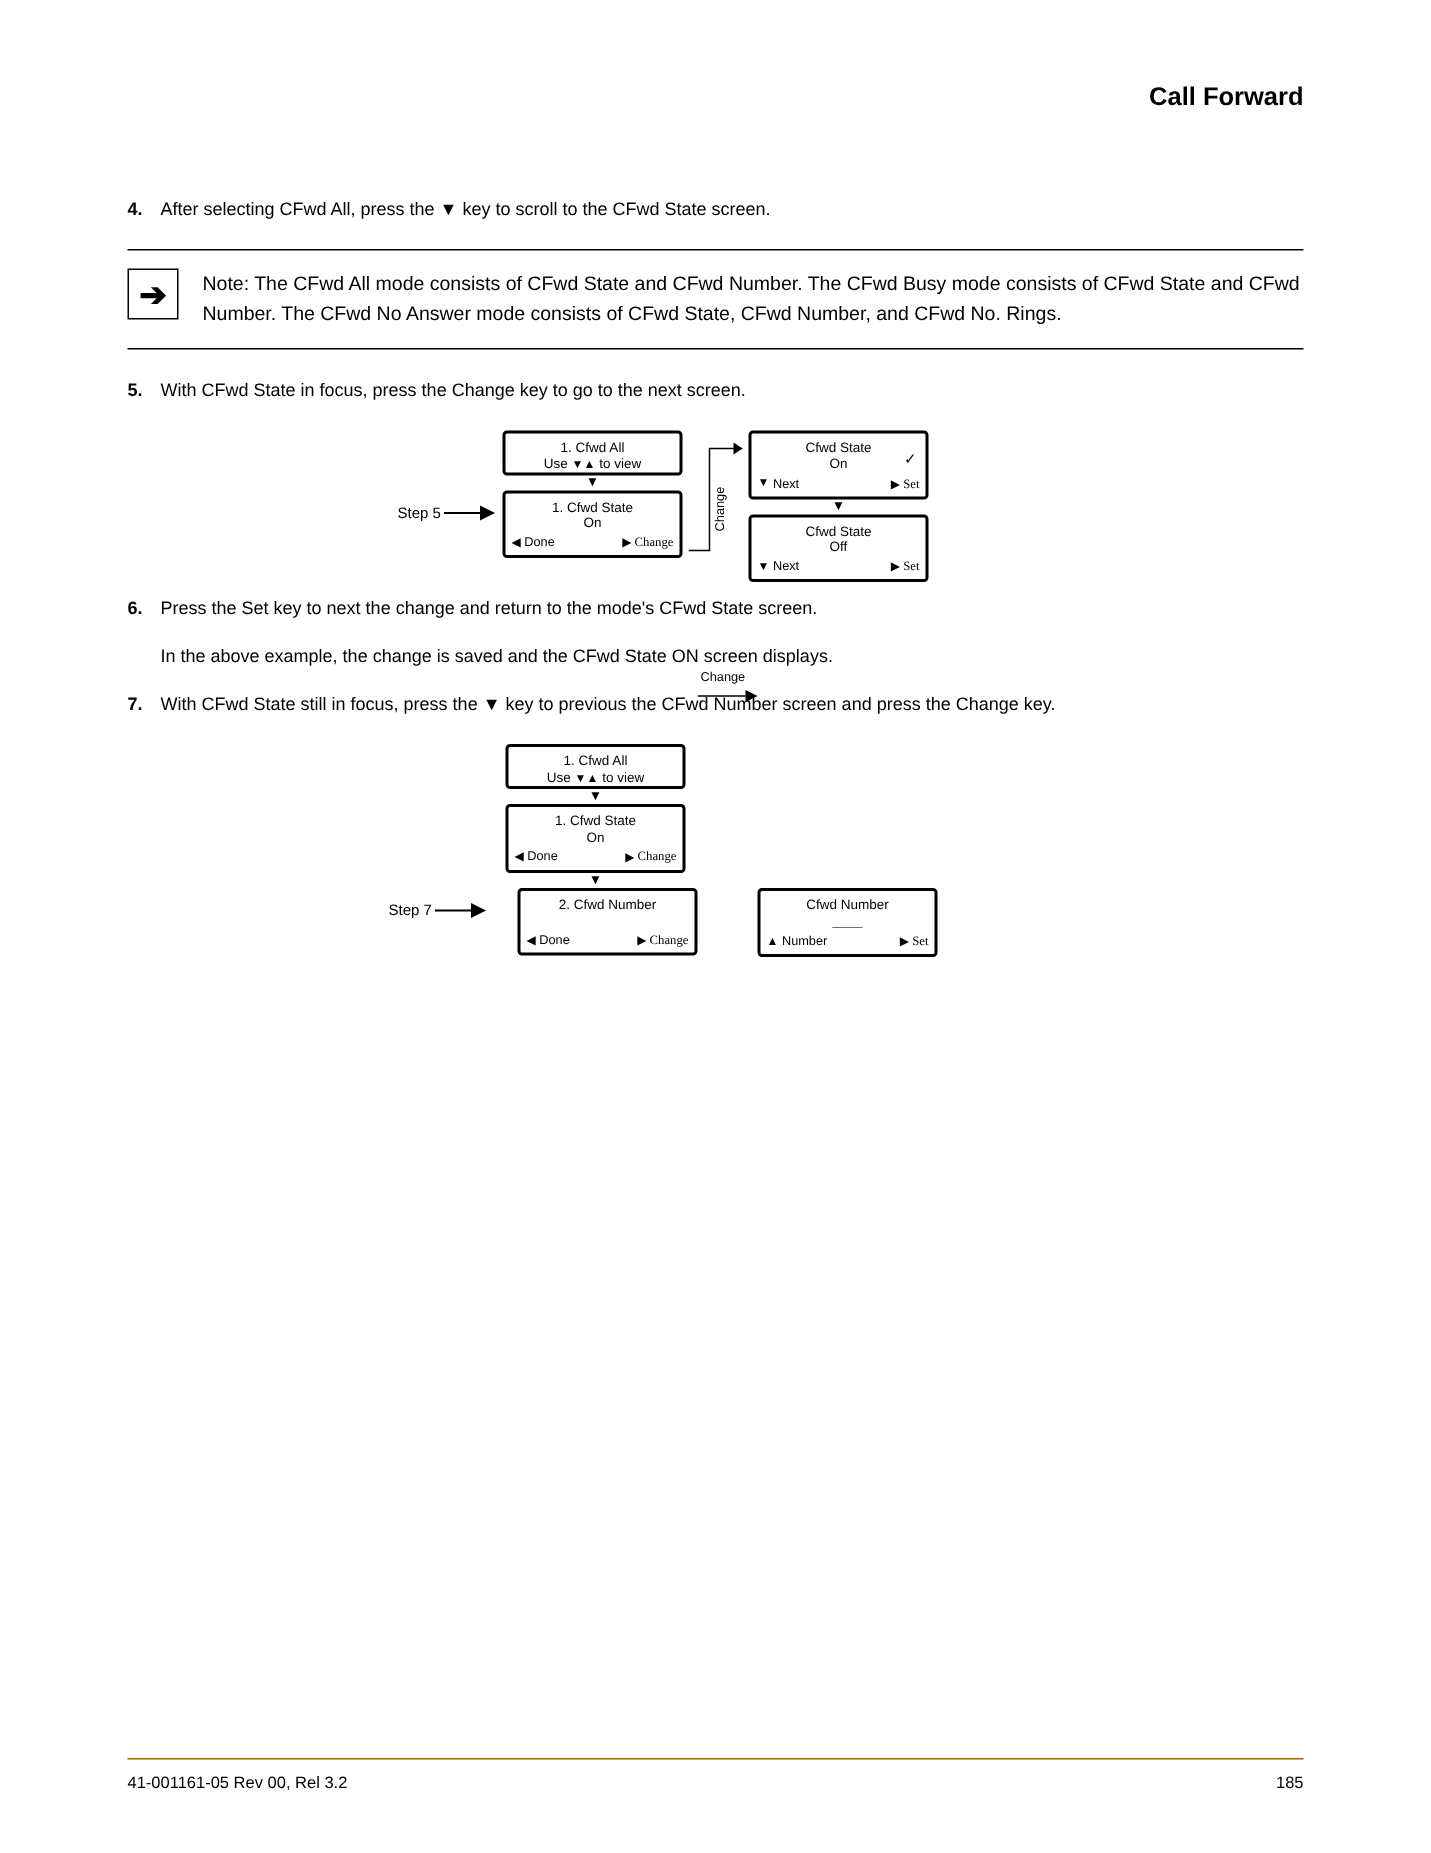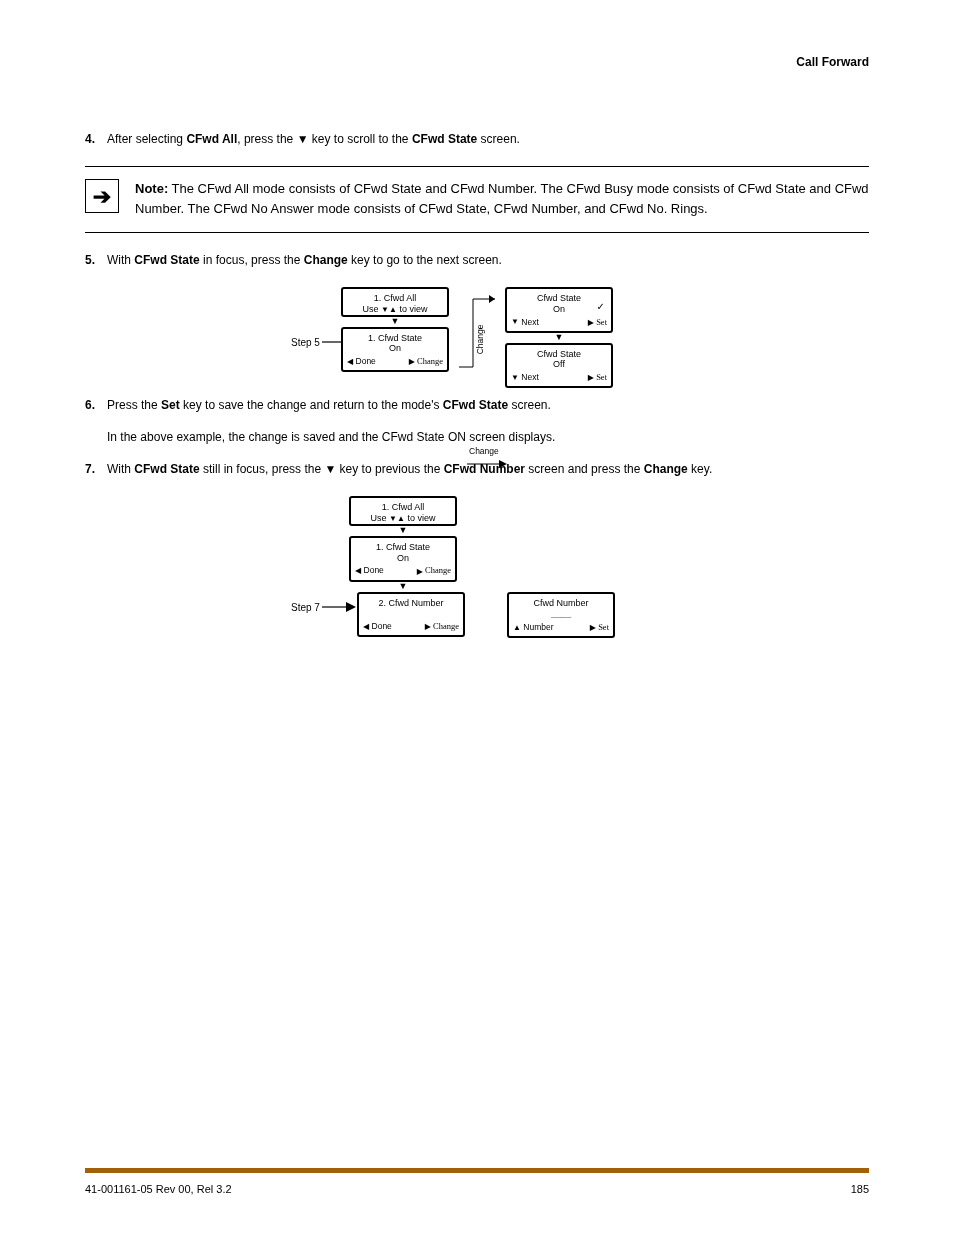--- a/index.html
+++ b/index.html
@@ -14,21 +14,21 @@
     width: 954px;
     min-height: 1235px;
     position: relative;
     box-sizing: border-box;
     padding: 70px 85px 40px 85px;
   }
   .header {
     position: absolute;
     top: 55px;
     right: 85px;
-    font-size: 12px;
+    font-size: 17px;
     font-weight: bold;
   }
   .body-text {
     margin-top: 60px;
     font-size: 12px;
     line-height: 1.5;
   }
   .body-text p { margin: 6px 0 14px 0; }
   .numlist { display:flex; }
   .numlist .num { width:22px; flex:0 0 22px; font-weight:bold; }
@@ -37,29 +37,29 @@
     margin: 18px 0;
   }
   .note-block .hr { border-top:1px solid #000; margin-bottom:12px; }
   .note-row { display:flex; align-items:flex-start; gap:16px; }
   .note-icon {
     width:32px; height:32px; border:1.5px solid #000; display:flex;
     align-items:center; justify-content:center; font-size:22px; font-weight:bold;
   }
   .note-text { font-size:13px; line-height:1.5; flex:1; }
   .hr2 { border-top:1px solid #000; margin-top:14px; }
-  .bold { font-weight:bold; }
+  .bold { font-weight:normal; }
 
   
   .diagram-wrap { display:flex; justify-content:center; margin:18px 0 8px 0; }
   .diagram { position:relative; }
   .screen {
     border:2.5px double #000;
     border-radius:3px;
-    width:108px;
+    width:120px;
     box-sizing:border-box;
     padding:2px 4px 0 4px;
     font-size:9px;
     text-align:center;
     background:#fff;
     position:relative;
   }
   .screen .line1 { line-height:1.2; padding-top:2px;}
   .screen .line2 { line-height:1.2; }
   .screen .row { display:flex; justify-content:space-between; font-size:8.5px; padding:1px 0 2px 0;}
@@ -72,35 +72,35 @@
   }
   .cols { display:flex; align-items:flex-start; }
   .dotline { font-size:6px; letter-spacing:0px; }
 
   .step-arrow {
     position:absolute;
     left:-70px;
     top:0;
     display:flex; align-items:center;
   }
-  .step-arrow .lbl { font-size:10px; margin-right:2px;margin-left:20px; }
+  .step-arrow .lbl { font-size:10px; margin-right:2px; }
   .step-arrow svg { display:block; }
 
   .conn-label {
     position:absolute;
     font-size:8.5px;
     transform:rotate(-90deg);
     transform-origin:center;
   }
 
   .footer {
     position:absolute;
     bottom:40px;
     left:85px; right:85px;
-    border-top:5px solid #a16207;
+    border-top:1px solid #a16207;
     padding-top:10px;
     display:flex; justify-content:space-between;
     font-size:11px;
   }
   .tri { font-size:8px; display:inline-block; vertical-align:middle;}
 </style>
 </head>
 <body>
 
 <div class="page">
@@ -202,21 +202,21 @@
               </div>
             </div>
           </div>
         </div>
       </div>
     </div>
 
     <p class="numlist">
       <span class="num">6.</span>
       <span class="txt">
-        <span>Press the </span><span class="bold">Set</span><span> key to save the change and return to the mode's </span><span class="bold">CFwd State</span><span> screen.</span>
+        <span>Press the </span><span class="bold">Set</span><span> key to next the change and return to the mode's </span><span class="bold">CFwd State</span><span> screen.</span>
       </span>
     </p>
 
     <p style="margin-left:22px;">In the above example, the change is saved and the CFwd State ON screen displays.</p>
 
     <p class="numlist">
       <span class="num">7.</span>
       <span class="txt">
         <span>With </span><span class="bold">CFwd State</span><span> still in focus, press the ▼ key to previous the </span><span class="bold">CFwd Number</span><span> screen and press the </span><span class="bold">Change</span><span> key.</span>
       </span>

